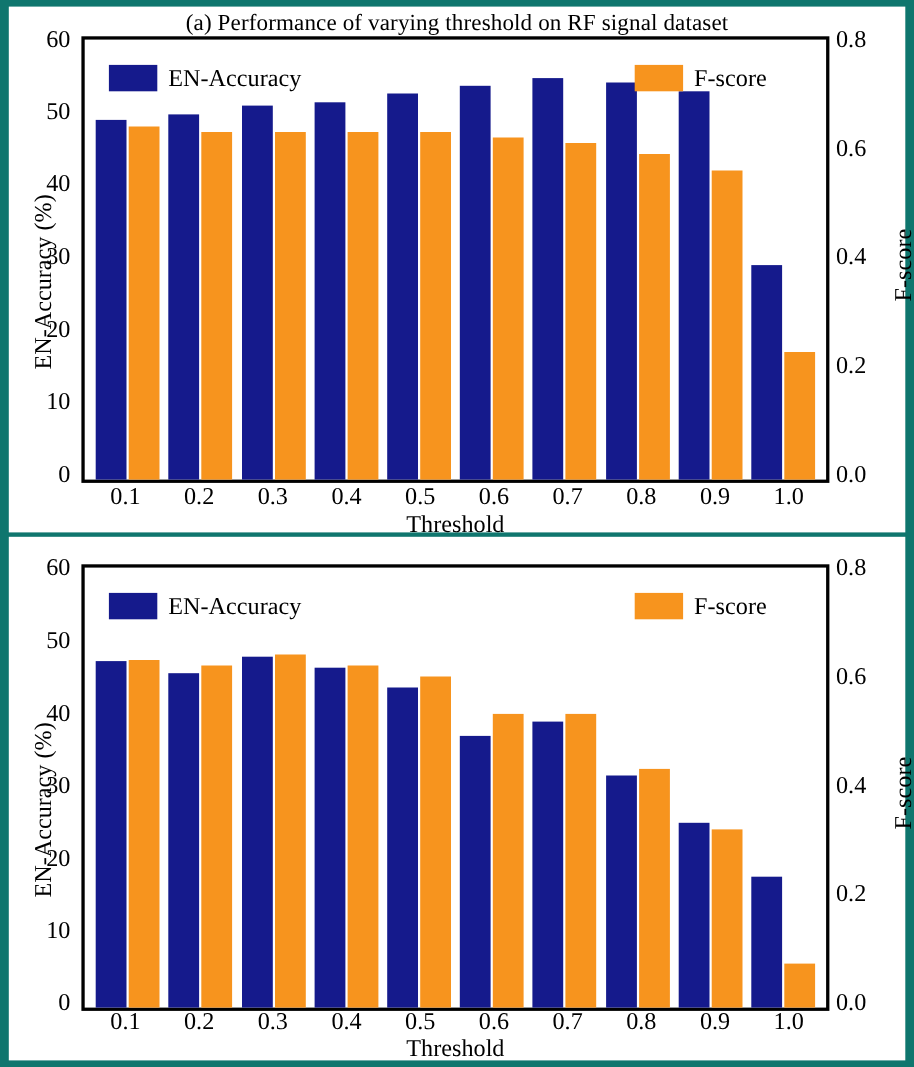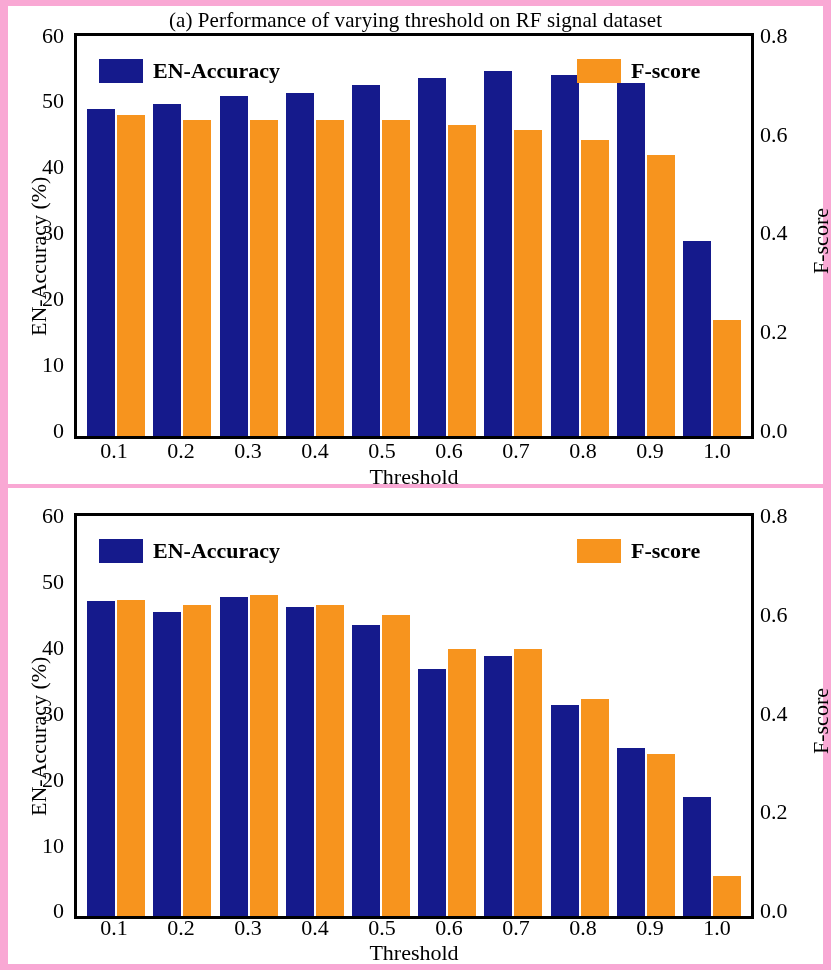--- a/index.html
+++ b/index.html
@@ -10,21 +10,21 @@
   body {
     width: 831px;
     height: 970px;
     font-family: "Liberation Serif", serif;
     overflow: hidden;
   }
   .page {
     position: relative;
     width: 831px;
     height: 970px;
-    background: #f9a8d4;
+    background: #0f766e;
   }
   .panel {
     position: absolute;
     left: 8px;
     width: 815px;
     background: #ffffff;
   }
   #panel-a { top: 6px; height: 478px; }
   #panel-b { top: 488px; height: 476px; }
 
@@ -38,21 +38,20 @@
     color: #000;
     letter-spacing: 0.1px;
   }
 
   
   .plot {
     position: absolute;
     background: #ffffff;
     border: 3px solid #000000;
     box-sizing: border-box;
-    font-weight: bold;
   }
   #plot-a { left: 66px; top: 27px; width: 680px; height: 406px; }
   #plot-b { left: 66px; top: 25px; width: 680px; height: 406px; }
 
   .bars {
     position: absolute;
     left: 0; top: 0; right: 0; bottom: 0;
     display: flex;
     flex-direction: row;
     align-items: flex-end;

